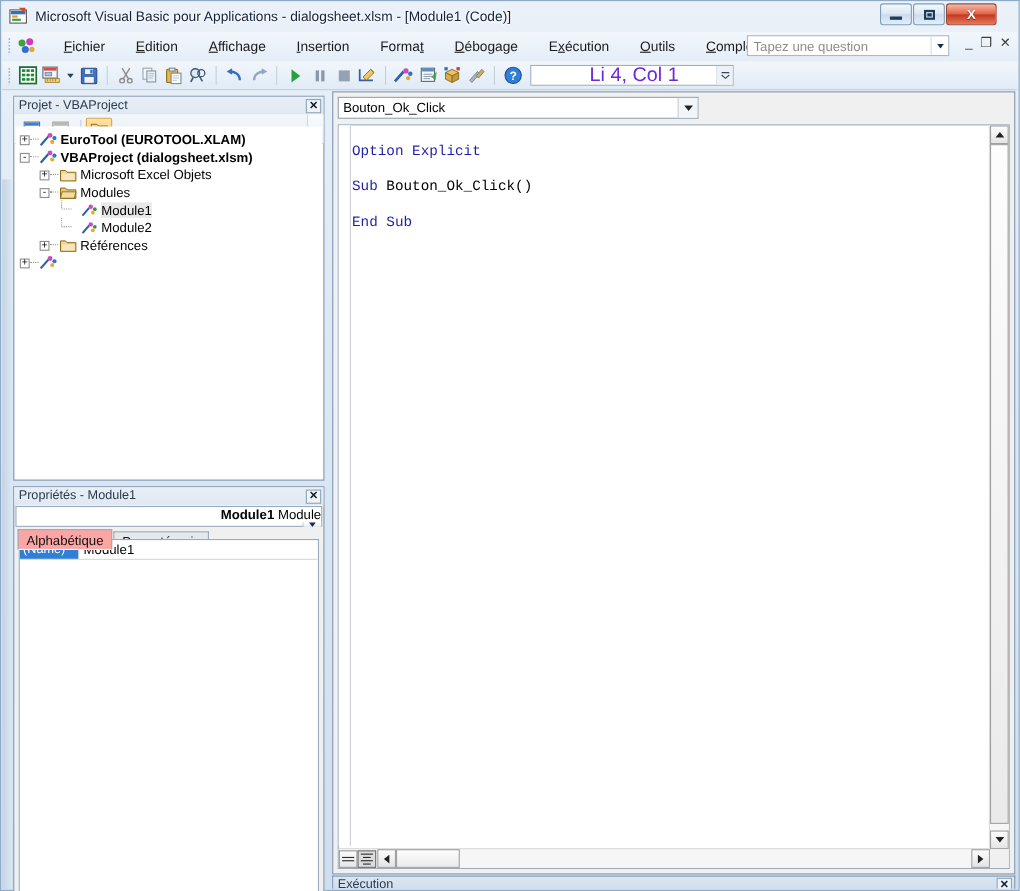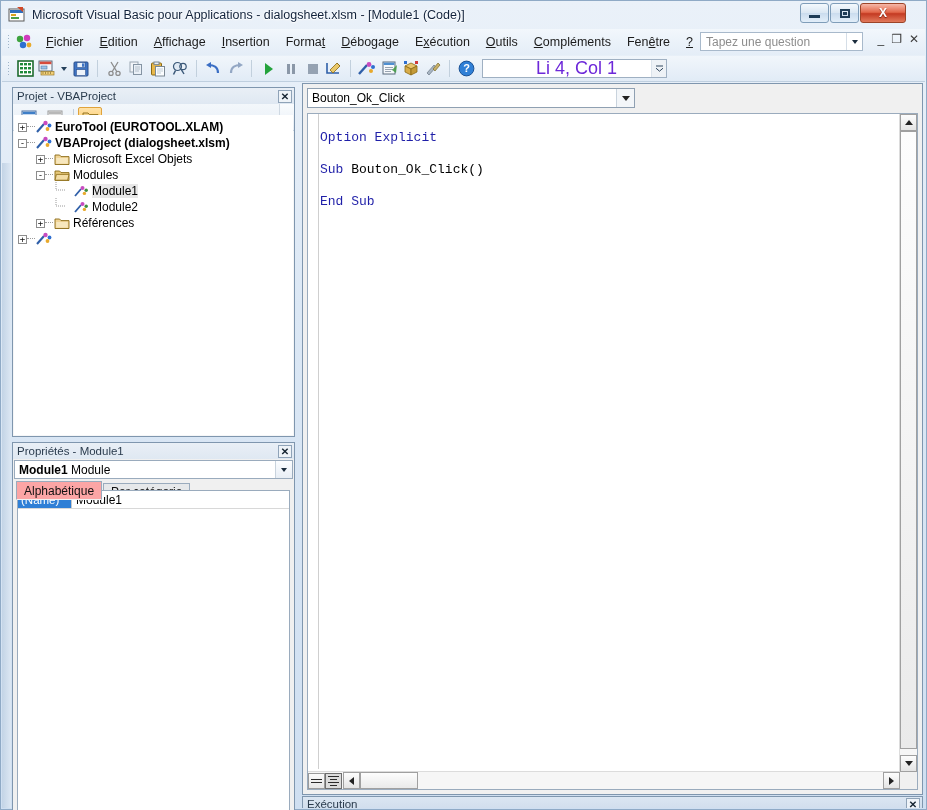--- a/index.html
+++ b/index.html
@@ -50,25 +50,25 @@
   #menubar{
     position:absolute;left:1px;right:1px;top:28px;height:26px;
     display:flex;align-items:center;
     background:linear-gradient(180deg,#f2f7fc 0%,#e4edf7 100%);
   }
   .grip{width:3px;height:16px;margin:0 4px 0 5px;
     background-image:radial-gradient(#9fb4c9 40%,transparent 41%);
     background-size:3px 3px;}
   #vbicon{width:20px;height:18px;position:relative;margin-right:4px;}
   .menu{
-    padding:4px 8px;font-size:12.5px;color:#1c1c1c;white-space:nowrap;cursor:default;
+    padding:4px 8px;font-size:12.5px;color:#1c1c1c;white-space:nowrap;cursor:default;margin-left:12px;
   }
   .menu u{text-decoration:underline;}
   #askbox{
-    position:absolute;right:62px;top:3px;width:163px;height:19px;
+    position:absolute;right:62px;top:3px;width:184px;height:19px;
     border:1px solid #a8b9cb;background:#fff;box-sizing:border-box;
     display:flex;align-items:center;
   }
   #askbox .ph{font-size:12px;color:#8d8d8d;padding-left:5px;flex:1;}
   #askbox .arw{width:15px;height:17px;border-left:1px solid #d5dee7;
     display:flex;align-items:center;justify-content:center;}
   #mdibtns{position:absolute;right:6px;top:4px;display:flex;gap:7px;align-items:center;}
   #mdibtns span{font-size:12px;color:#3d3d3d;line-height:1;cursor:default;}
 
   
@@ -126,21 +126,21 @@
     font-family:"DejaVu Sans Mono",monospace;}
   .dots{width:8px;height:1px;border-top:1px dotted #9a9a9a;flex:0 0 auto;}
   .nlabel{margin-left:3px;}
   .nlabel.b{font-weight:bold;}
   .nlabel.sel{background:#e8e8e8;}
 
   
   #proppanel{left:10px;top:360px;width:283px;height:447px;
     border:1px solid #7f96ae;background:#f0f0f0;}
   #propcombo{height:19px;margin:1px;border:1px solid #9aabbd;background:#fff;
-    display:flex;align-items:center;box-sizing:border-box;}
+    display:flex;align-items:flex-end;box-sizing:border-box;flex-direction:column;}
   #propcombo .tx{flex:1;font-size:12px;padding-left:4px;color:#000;}
   #propcombo .tx b{font-weight:bold;}
   #propcombo .ar{width:16px;height:17px;border-left:1px solid #c9d3dd;
     background:linear-gradient(180deg,#fbfdff,#e8eef5);
     display:flex;align-items:center;justify-content:center;}
   #ptabs{display:flex;height:19px;margin:2px 0 0 3px;align-items:flex-end;}
   .ptab{height:17px;padding:0 7px;font-size:12px;color:#111;
     border:1px solid #9aabbd;border-bottom:none;background:#f0f0f0;
     display:flex;align-items:center;box-sizing:border-box;position:relative;}
   .ptab.active{height:19px;background:#fca5a5;border-bottom:1px solid #f0f0f0;z-index:2;}

